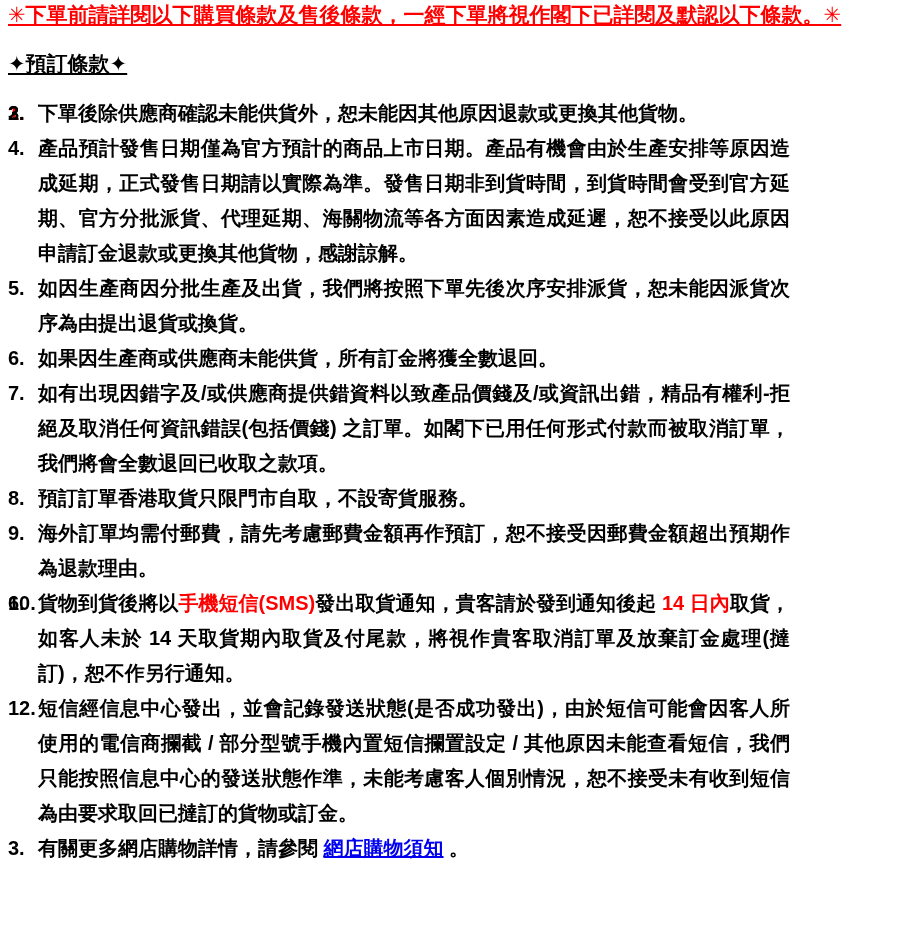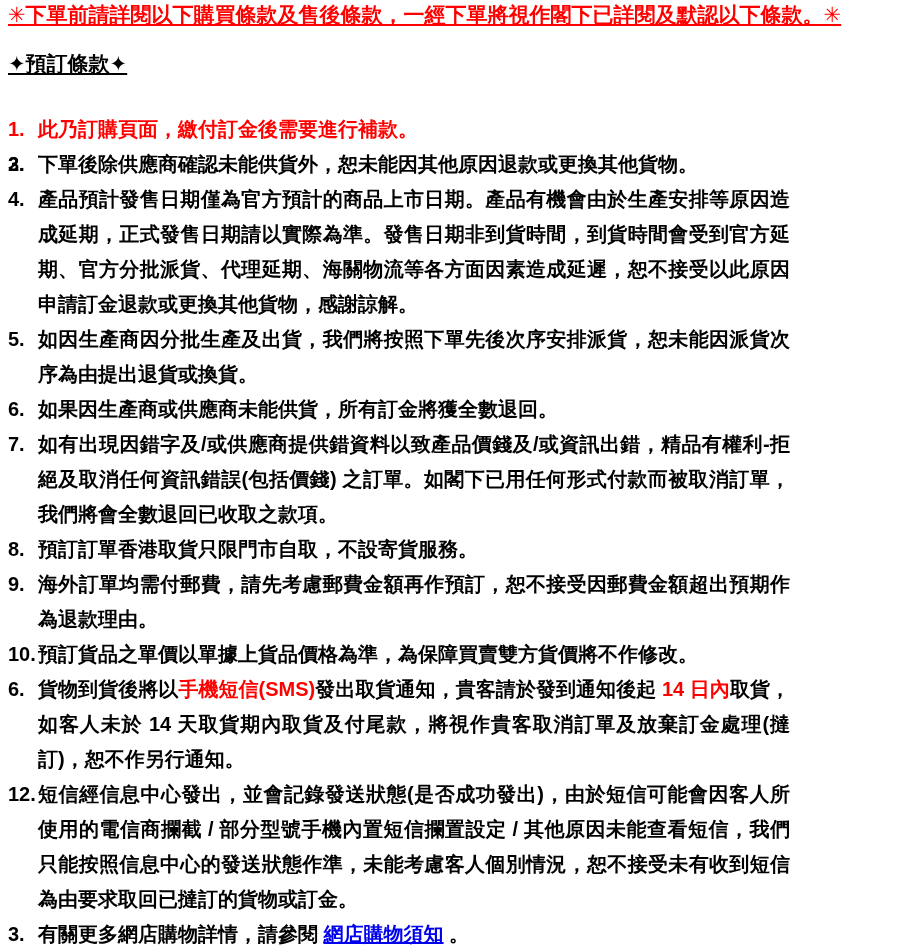--- a/index.html
+++ b/index.html
@@ -28,21 +28,21 @@
     line-height:30px;
     margin:0 0 4px 0;
     white-space:nowrap;
   }
   .section-title{
     display:inline-block;
     color:var(--ink);
     text-decoration:underline;
     font-size:21px;
     line-height:28px;
-    margin:16px 0 26px 0;
+    margin:16px 0 10px 0;
   }
   .terms-list{
     margin-top:8px;
   }
   .term-item{
     position:relative;
     padding-left:30px;
     line-height:35px;
     text-align:justify;
   }
@@ -61,27 +61,27 @@
 <body>
 
 <div class="page">
   <div class="header-line">✳下單前請詳閱以下購買條款及售後條款，一經下單將視作閣下已詳閱及默認以下條款。✳</div>
 
   <div>
     <span class="section-title">✦預訂條款✦</span>
   </div>
 
   <div class="terms-list">
-      <div class="term-item"><span class="term-num seg-red">1.</span><span class="seg-red">此乃訂購頁面，繳付訂金後需要進行補款。</span></div>
+      <div class="term-item"><span class="term-num seg-red">1.</span></div>
       <div class="term-item"><span class="term-num seg-normal">2.</span></div>
       <div class="term-item"><span class="term-num seg-normal">3.</span><span class="seg-normal">下單後除供應商確認未能供貨外，恕未能因其他原因退款或更換其他貨物。</span></div>
       <div class="term-item"><span class="term-num seg-normal">4.</span><span class="seg-normal">產品預計發售日期僅為官方預計的商品上市日期。產品有機會由於生產安排等原因造成延期，正式發售日期請以實際為準。發售日期非到貨時間，到貨時間會受到官方延期、官方分批派貨、代理延期、海關物流等各方面因素造成延遲，恕不接受以此原因申請訂金退款或更換其他貨物，感謝諒解。</span></div>
       <div class="term-item"><span class="term-num seg-normal">5.</span><span class="seg-normal">如因生產商因分批生產及出貨，我們將按照下單先後次序安排派貨，恕未能因派貨次序為由提出退貨或換貨。</span></div>
       <div class="term-item"><span class="term-num seg-normal">6.</span><span class="seg-normal">如果因生產商或供應商未能供貨，所有訂金將獲全數退回。</span></div>
       <div class="term-item"><span class="term-num seg-normal">7.</span><span class="seg-normal">如有出現因錯字及/或供應商提供錯資料以致產品價錢及/或資訊出錯，精品有權利-拒絕及取消任何資訊錯誤(包括價錢) 之訂單。如閣下已用任何形式付款而被取消訂單，我們將會全數退回已收取之款項。</span></div>
       <div class="term-item"><span class="term-num seg-normal">8.</span><span class="seg-normal">預訂訂單香港取貨只限門市自取，不設寄貨服務。</span></div>
       <div class="term-item"><span class="term-num seg-normal">9.</span><span class="seg-normal">海外訂單均需付郵費，請先考慮郵費金額再作預訂，恕不接受因郵費金額超出預期作為退款理由。</span></div>
-      <div class="term-item"><span class="term-num seg-normal">10.</span><span class="seg-normal">預訂貨品之單價以單據上貨品價格為準，為保障買賣雙方貨價將不作修改。</span></div>
+      <div class="term-item"><span class="term-num seg-normal">10.</span></div>
       <div class="term-item"><span class="term-num seg-normal">6.</span><span class="seg-normal">貨物到貨後將以</span><span class="seg-red-underline">手機短信(SMS)</span><span class="seg-normal">發出取貨通知，貴客請於發到通知後起 </span><span class="seg-red-underline">14 日內</span><span class="seg-normal">取貨，如客人未於 14 天取貨期內取貨及付尾款，將視作貴客取消訂單及放棄訂金處理(撻訂)，恕不作另行通知。</span></div>
       <div class="term-item"><span class="term-num seg-normal">12.</span><span class="seg-normal">短信經信息中心發出，並會記錄發送狀態(是否成功發出)，由於短信可能會因客人所使用的電信商攔截 / 部分型號手機內置短信攔置設定 / 其他原因未能查看短信，我們只能按照信息中心的發送狀態作準，未能考慮客人個別情況，恕不接受未有收到短信為由要求取回已撻訂的貨物或訂金。</span></div>
       <div class="term-item"><span class="term-num seg-normal">3.</span><span class="seg-normal">有關更多網店購物詳情，請參閱 </span><a class="seg-link" href="#">網店購物須知</a><span class="seg-normal"> 。</span></div>
     </div>
 </div>
 
 </body></html>

